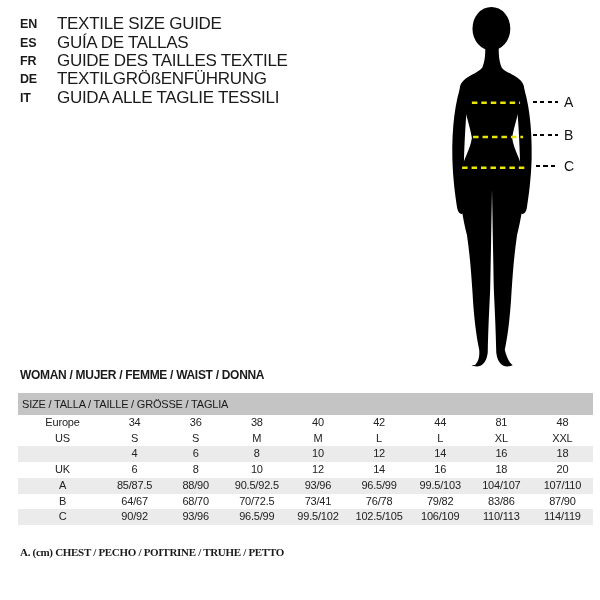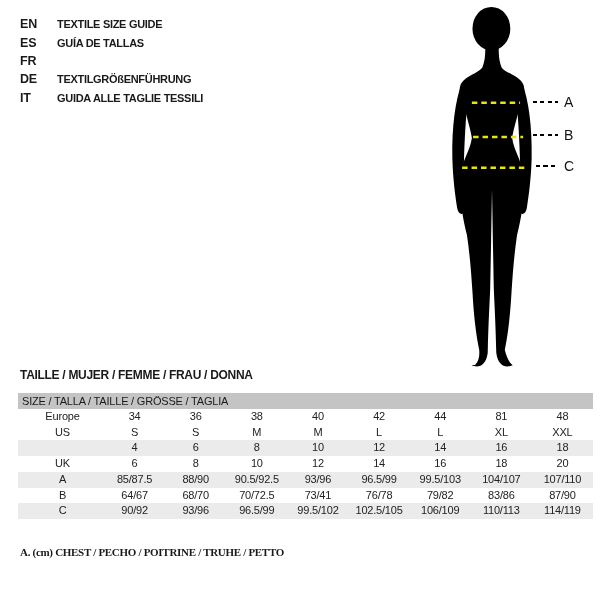--- a/index.html
+++ b/index.html
@@ -5,21 +5,21 @@
   * { margin:0; padding:0; box-sizing:border-box; }
   html,body { width:600px; height:600px; background:#ffffff; overflow:hidden; }
   body { font-family:"Liberation Sans", sans-serif; color:#1a1a1a; position:relative; }
 
   .page { position:absolute; left:0; top:0; width:600px; height:600px; background:#fff;border-radius:9px; }
 
   
   .lang-block { position:absolute; left:20px; top:15px; }
   .lang-row { display:flex; height:18.4px; align-items:center; }
   .lang-code { width:37px; font-weight:bold; font-size:12.5px; letter-spacing:-0.2px; }
-  .lang-title { font-weight:bold; font-size:11px; letter-spacing:-0.3px; white-space:nowrap; }
+  .lang-title { font-weight:normal; font-size:17px; letter-spacing:-0.3px; white-space:nowrap; }
 
   
   .figure-svg { position:absolute; left:431px; top:6px; width:122px; height:366px; }
 
   
   .measure-dots { position:absolute; height:2px;
     background:repeating-linear-gradient(90deg,#000 0 4px,transparent 4px 7.5px); }
   .dots-a { left:533px; top:101px; width:25px; }
   .dots-b { left:533px; top:134px; width:25px; }
   .dots-c { left:536px; top:165px; width:22px; }
@@ -35,21 +35,21 @@
 
   
   .size-table { position:absolute; left:18px; top:393px; width:575px;
     border-collapse:collapse; table-layout:fixed; }
   .size-table td { font-size:11px; letter-spacing:-0.2px; height:15.7px;
     line-height:15.7px; text-align:center; color:#222; padding:0;
     overflow:hidden; white-space:nowrap; }
   .size-table col.label-col { width:86px; }
   .size-table tr td:first-child { text-align:center; padding-left:3px; }
   .size-table tr.head td { background:#c4c4c4; text-align:left; padding-left:4px;
-    height:16px; line-height:16px; color:#1a1a1a; }
+    height:22px; line-height:16px; color:#1a1a1a; }
   .size-table tr.stripe td { background:#ebebeb; }
 
   
   .legend-block { position:absolute; left:20px; top:544px;font-family:Liberation Serif, serif; }
   .legend-row { font-weight:bold; font-size:11px; letter-spacing:-0.3px;
     height:16.3px; line-height:16.3px; white-space:nowrap; }
 </style>
 </head>
 <body>
 
@@ -59,20 +59,21 @@
     <div class="lang-row">
       <span class="lang-code">EN</span>
       <span class="lang-title">TEXTILE SIZE GUIDE</span>
     </div>
     <div class="lang-row">
       <span class="lang-code">ES</span>
       <span class="lang-title">GUÍA DE TALLAS</span>
     </div>
     <div class="lang-row">
       <span class="lang-code">FR</span>
+      <span class="lang-title">GUIDE DES TAILLES TEXTILE</span>
     </div>
     <div class="lang-row">
       <span class="lang-code">DE</span>
       <span class="lang-title">TEXTILGRÖßENFÜHRUNG</span>
     </div>
     <div class="lang-row">
       <span class="lang-code">IT</span>
       <span class="lang-title">GUIDA ALLE TAGLIE TESSILI</span>
     </div>
   </div>
@@ -130,21 +131,21 @@
     <line x1="51" y1="336" x2="154" y2="336" stroke-width="5" stroke-dasharray="9 6.5" stroke="#e9e506"></line>
   </svg>
 
   <div class="measure-dots dots-a"></div>
   <div class="measure-dots dots-b"></div>
   <div class="measure-dots dots-c"></div>
   <div class="marker-letter marker-a">A</div>
   <div class="marker-letter marker-b">B</div>
   <div class="marker-letter marker-c">C</div>
 
-  <div class="section-title">TAILLE / MUJER / FEMME / FRAU / DONNA</div>
+  <div class="section-title">WOMAN / MUJER / FEMME / WAIST / DONNA</div>
 
   <table class="size-table">
     <colgroup>
       <col class="label-col">
         <col>
         <col>
         <col>
         <col>
         <col>
         <col>

